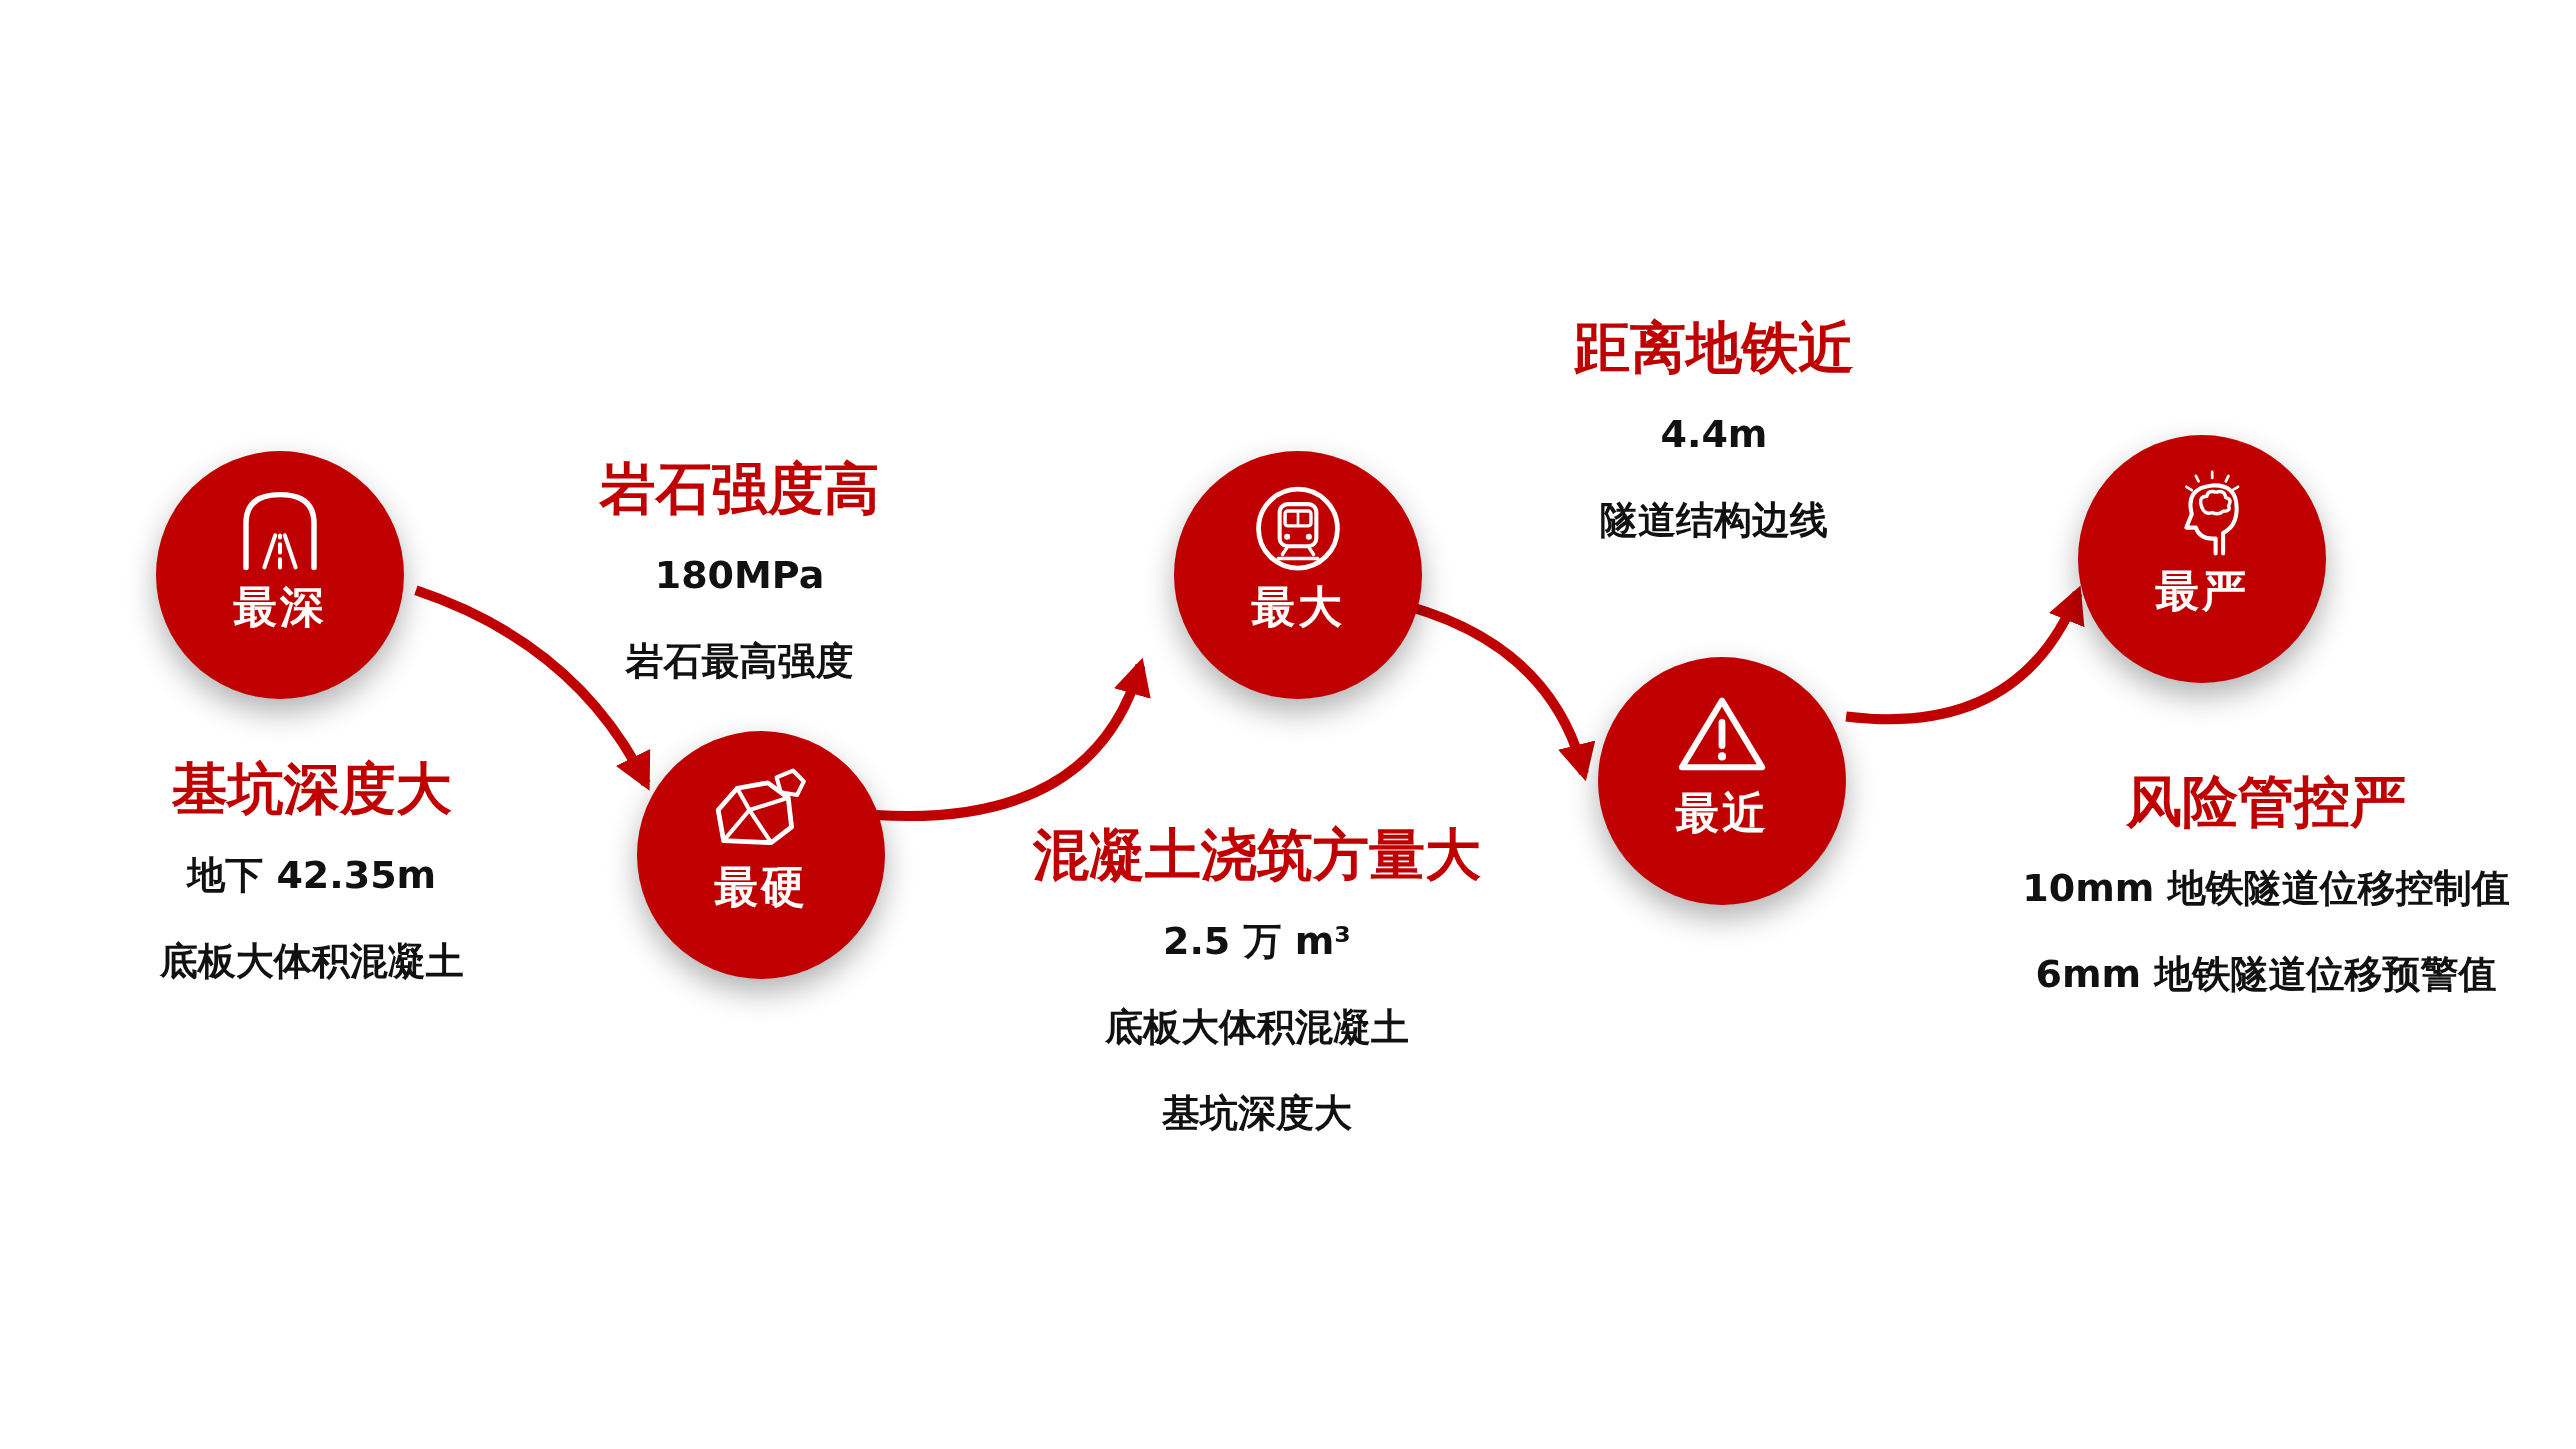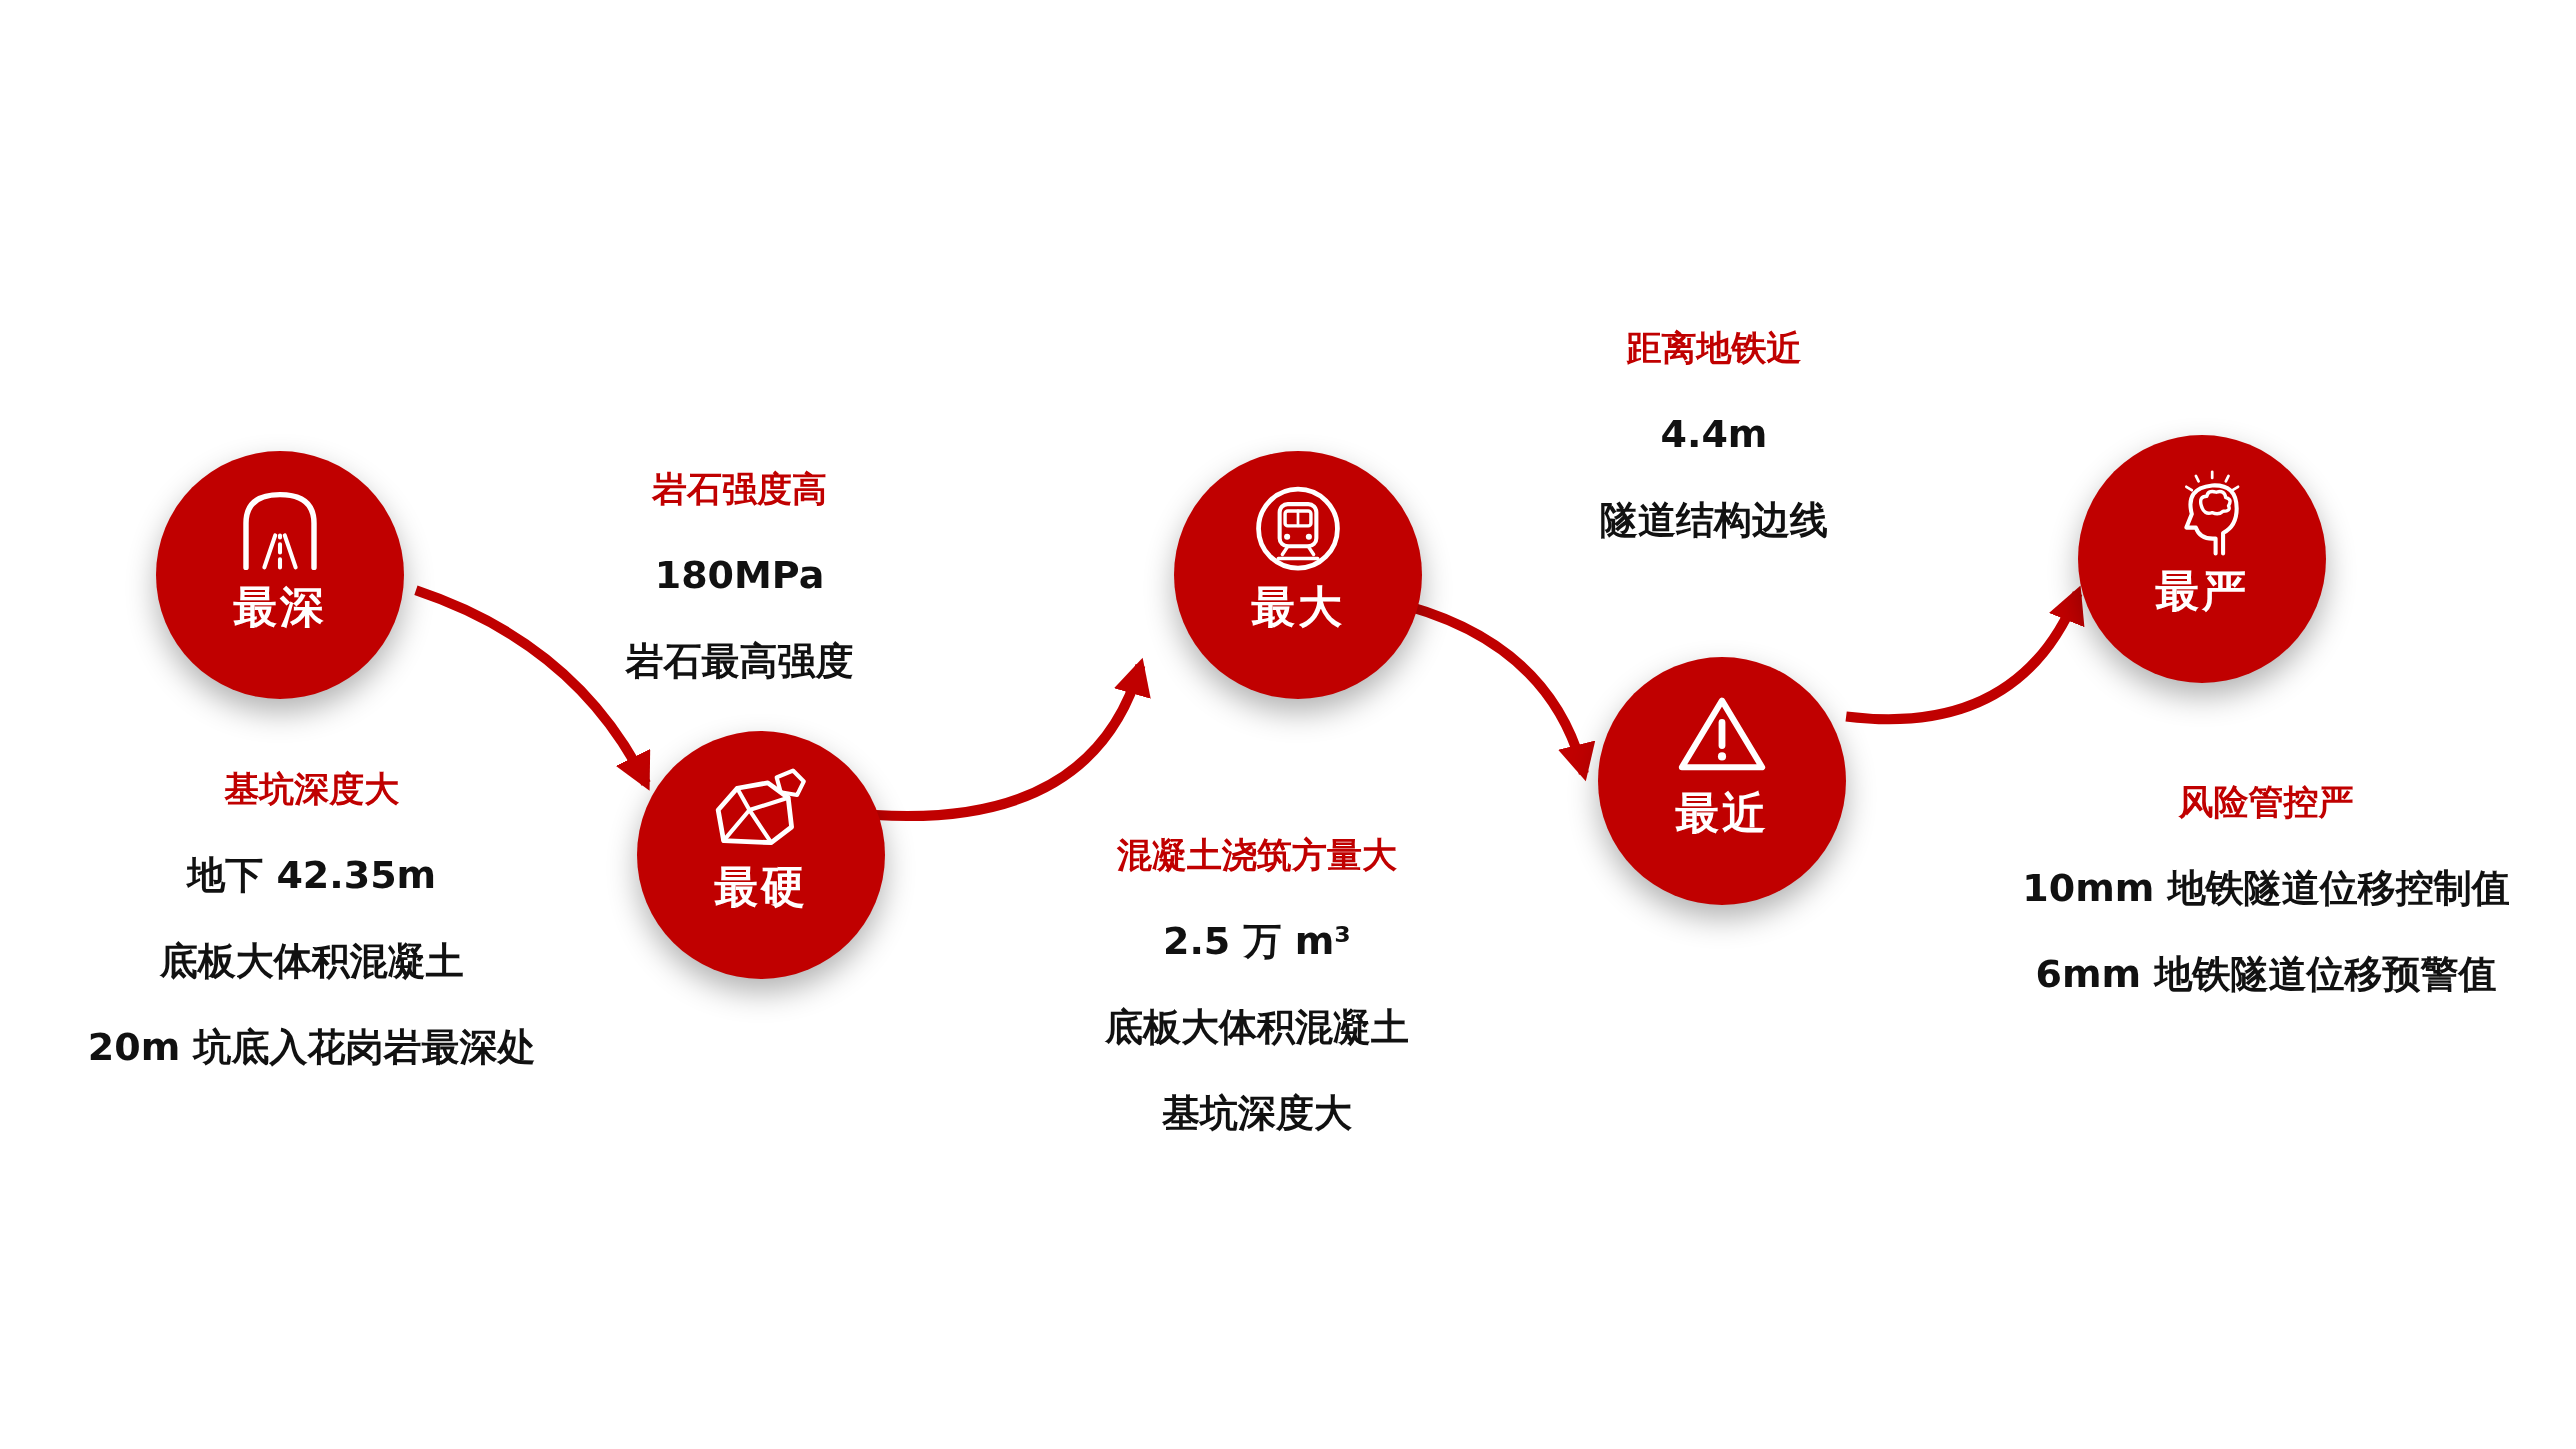--- a/index.html
+++ b/index.html
@@ -22,21 +22,21 @@
   .node-icon { margin-top:29.5px; width:102px; height:98px; }
   .node-icon svg { width:100%; height:100%; display:block; }
   .icon-stroke { stroke:#ffffff; fill:none; stroke-linecap:round; stroke-linejoin:round; }
   .icon-fill { fill:#ffffff; }
   .badge {
     color:#ffffff; font-size:44px; font-weight:bold; line-height:1;
     margin-top:6.7px; letter-spacing:2.7px; white-space:nowrap;
   }
 
   .textblock { position:absolute; text-align:center; }
-  .tb-title { color:var(--accent); font-size:35px; font-weight:bold; line-height:86px; white-space:nowrap; }
+  .tb-title { color:var(--accent); font-size:56px; font-weight:bold; line-height:86px; white-space:nowrap; }
   .tb-line  { color:var(--text);  font-size:38px; font-weight:bold; line-height:86px; white-space:nowrap; }
 
   
   #circle-deepest   { left:156px;  top:451px;  }
   #circle-hardest   { left:637px;  top:731px; }
   #circle-largest   { left:1174px; top:451px;  }
   #circle-closest   { left:1598px; top:657px;  }
   #circle-strictest { left:2078px; top:435px;  }
 
   #text-deepest   { left:6.7px;   top:746px; width:610px; }
@@ -70,21 +70,20 @@
         <line class="icon-stroke" stroke-width="6" x1="98" y1="125" x2="82" y2="78"></line>
         <line class="icon-stroke" stroke-width="6" x1="75" y1="125" x2="75" y2="78" stroke-dasharray="12 10"></line>
       </svg>
     </span>
     <span class="badge">最深</span>
   </div>
   <div class="textblock" id="text-deepest">
     <div class="tb-title">基坑深度大</div>
     <div class="tb-line">地下 42.35m</div>
     <div class="tb-line">底板大体积混凝土</div>
-    <div class="tb-line">20m 坑底入花岗岩最深处</div>
   </div>
 
   <div class="node-circle" id="circle-hardest">
     <span class="node-icon">
       <svg viewBox="0 0 150 140" xmlns="http://www.w3.org/2000/svg">
         <polygon class="icon-stroke" stroke-width="7" points="20,115 12,70 40,38 85,30 115,52 120,95 90,118"></polygon>
         <polyline class="icon-stroke" stroke-width="6" points="40,38 58,70 90,118"></polyline>
         <line class="icon-stroke" stroke-width="6" x1="58" y1="70" x2="115" y2="52"></line>
         <line class="icon-stroke" stroke-width="6" x1="58" y1="70" x2="20" y2="115"></line>
         <polygon class="icon-stroke" stroke-width="6" points="98,22 122,12 138,28 128,48 104,44"></polygon>

